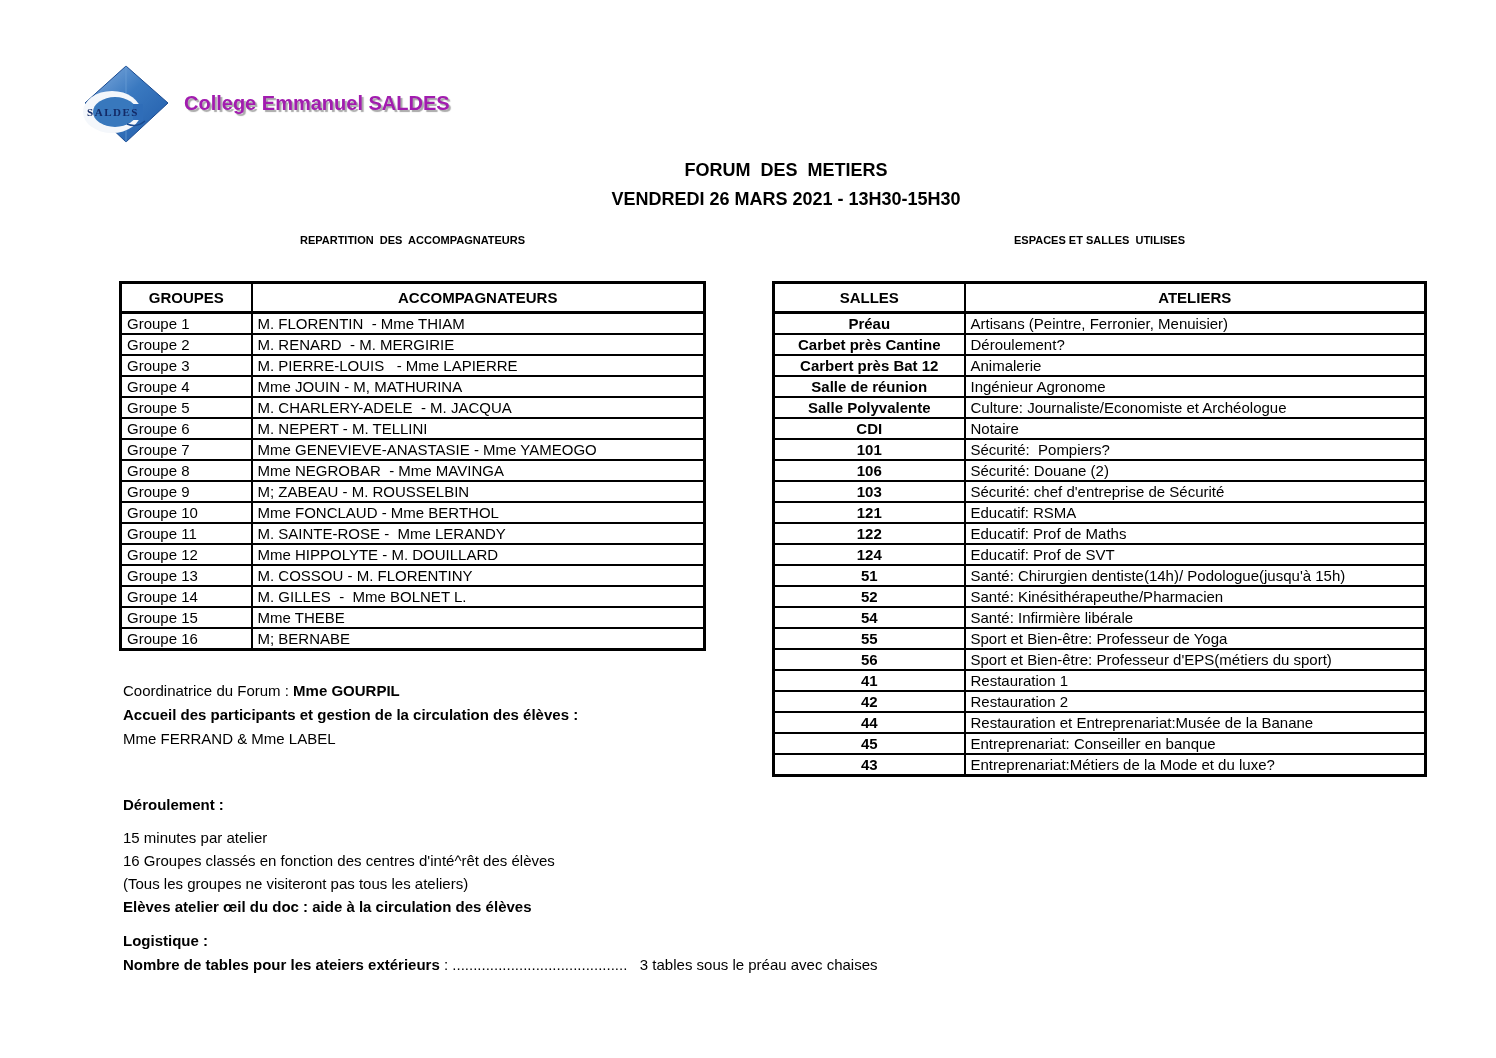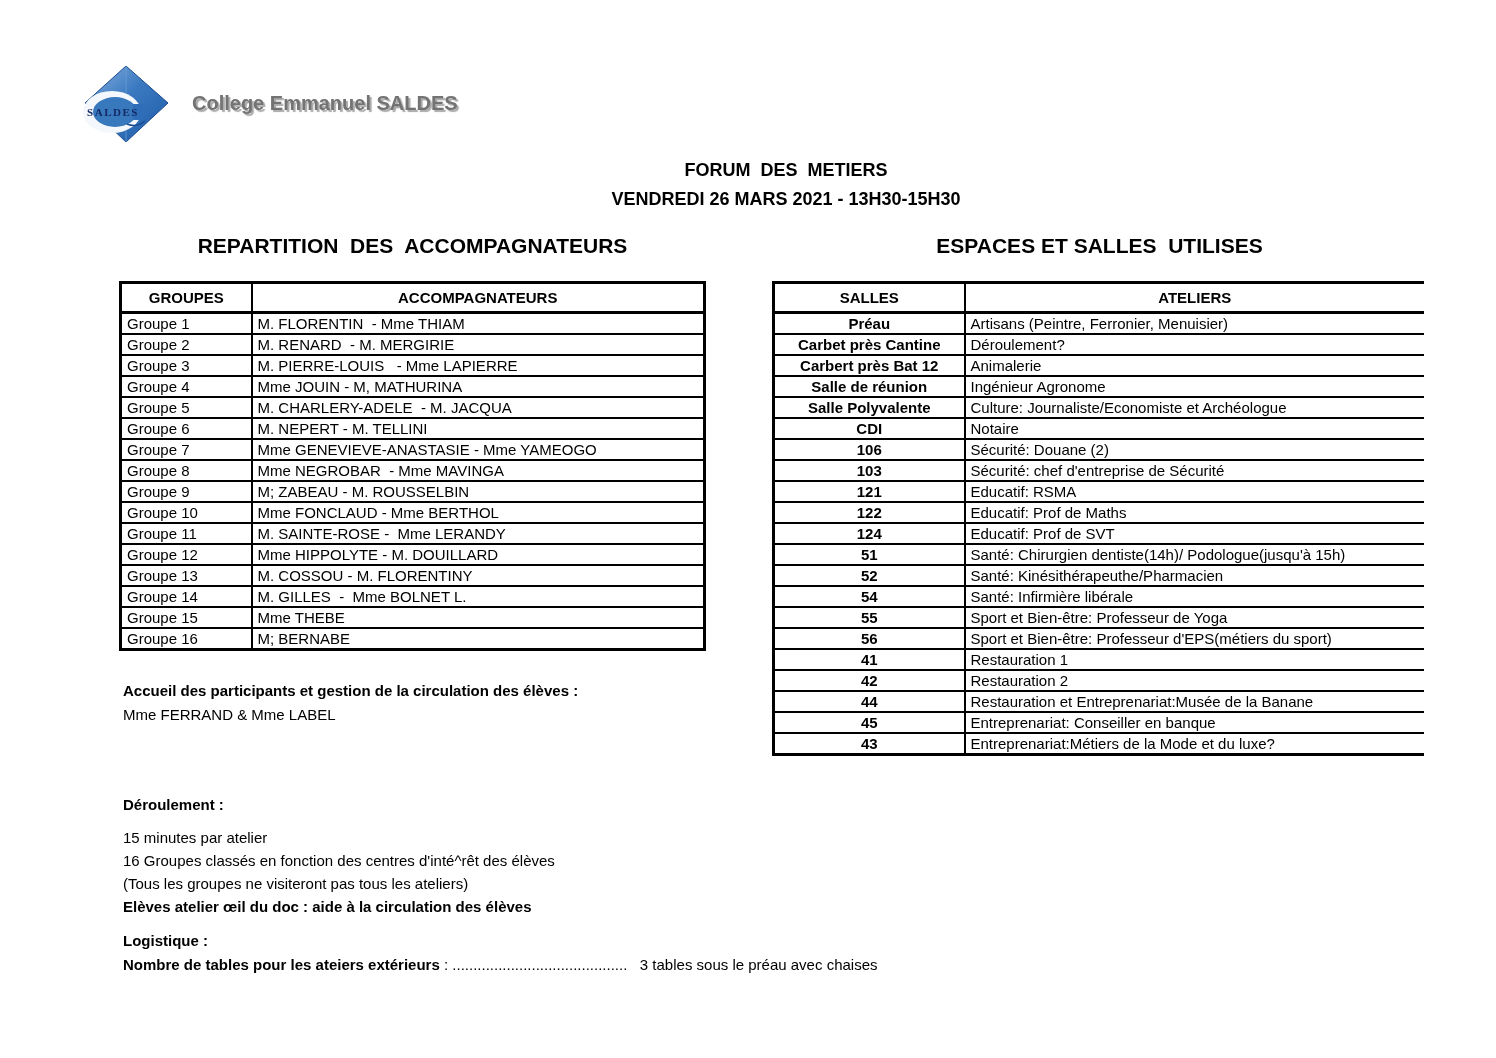--- a/index.html
+++ b/index.html
@@ -1,40 +1,40 @@
 <!DOCTYPE html>
 <html><head>
 <meta charset="utf-8">
 <style>
   html,body{margin:0;padding:0;}
   body{
     width:1496px;height:1058px;background:#ffffff;
     font-family:"Liberation Sans", sans-serif;color:#000;
   }
-  .page{position:relative;width:1424px;height:1058px;overflow:hidden;background:#fff;}
+  .page{position:relative;width:1424px;height:1058px;overflow:hidden;background:#fff;padding-left:48px;}
 
   
   .logo{position:absolute;left:83px;top:64px;width:90px;height:82px;}
   .brand-title{
-    position:absolute;left:192px;top:92px;
-    font-size:20px;font-weight:bold;color:#737373;
+    position:absolute;left:184px;top:92px;
+    font-size:20px;font-weight:bold;color:#a21caf;
     text-shadow:2px 2px 1px #a9a9a9;
     letter-spacing:0px;white-space:pre;
   }
 
   
   .main-title{
     position:absolute;left:66px;top:156px;width:1440px;
     text-align:center;font-weight:bold;font-size:18px;line-height:29px;
   }
   .main-title div{white-space:pre;}
 
   
   .section-title{
-    position:absolute;top:234px;font-weight:bold;font-size:21px;
+    position:absolute;top:234px;font-weight:bold;font-size:11px;
     text-align:center;white-space:pre;
   }
   .section-title.left{left:119px;width:587px;}
   .section-title.right{left:772px;width:655px;}
 
   
   .tbl{border-collapse:collapse;table-layout:fixed;font-size:15px;background:#fff;}
   .tbl,.tbl th,.tbl td{border:2px solid #000;}
   .tbl{border-width:3px;}
   .tbl th{
@@ -206,20 +206,24 @@
           </tr>
           <tr>
             <td>Salle Polyvalente</td>
             <td>Culture: Journaliste/Economiste et Archéologue</td>
           </tr>
           <tr>
             <td>CDI</td>
             <td>Notaire</td>
           </tr>
           <tr>
+            <td>101</td>
+            <td>Sécurité:  Pompiers?</td>
+          </tr>
+          <tr>
             <td>106</td>
             <td>Sécurité: Douane (2)</td>
           </tr>
           <tr>
             <td>103</td>
             <td>Sécurité: chef d'entreprise de Sécurité</td>
           </tr>
           <tr>
             <td>121</td>
             <td>Educatif: RSMA</td>
@@ -270,20 +274,21 @@
           </tr>
           <tr>
             <td>43</td>
             <td>Entreprenariat:Métiers de la Mode et du luxe?</td>
           </tr>
         </tbody>
     </table>
   </div>
 
   <div class="note-block coordination">
+    <div class="nowrap"><span>Coordinatrice du Forum : </span><span class="bold">Mme GOURPIL</span></div>
     <div class="bold nowrap">Accueil des participants et gestion de la circulation des élèves :</div>
     <div class="nowrap">Mme FERRAND &amp; Mme LABEL</div>
   </div>
 
   <div class="note-block deroulement">
     <div class="heading nowrap">Déroulement :</div>
     <div class="nowrap">15 minutes par atelier</div>
     <div class="nowrap">16 Groupes classés en fonction des centres d'inté^rêt des élèves</div>
     <div class="nowrap">(Tous les groupes ne visiteront pas tous les ateliers)</div>
     <div class="bold nowrap">Elèves atelier œil du doc : aide à la circulation des élèves</div>

